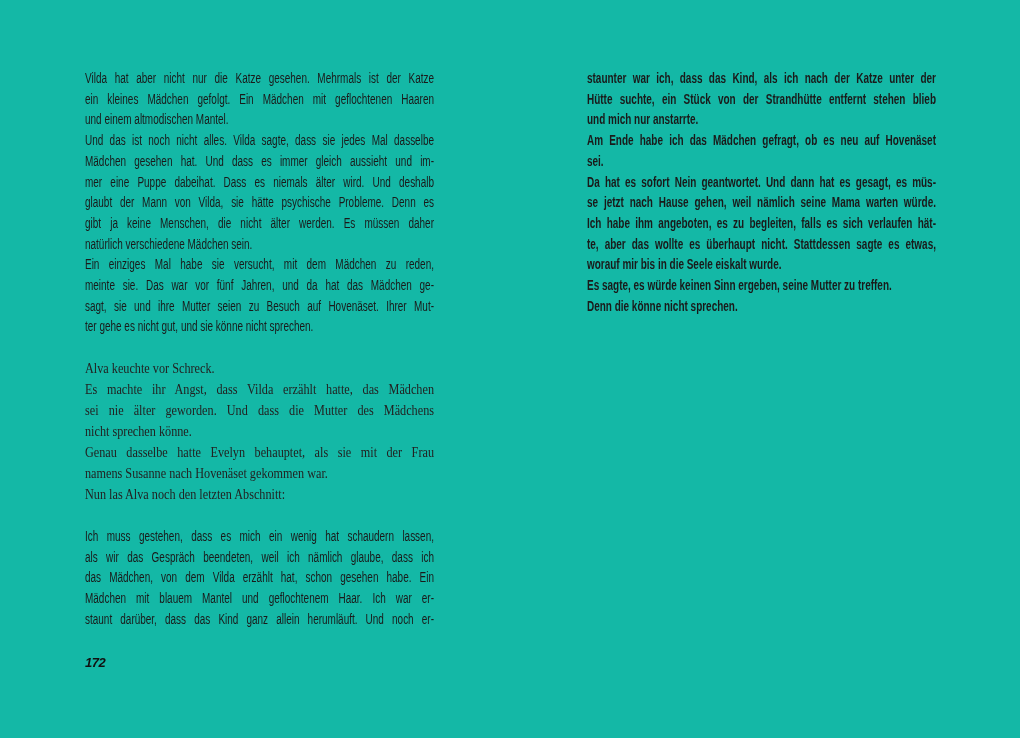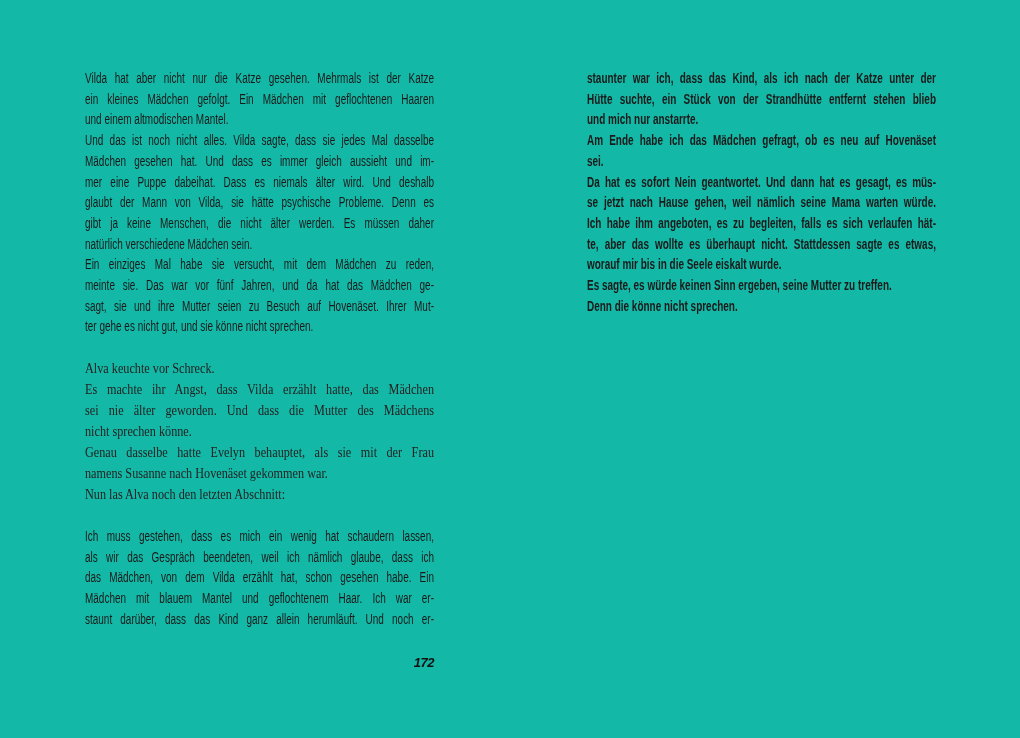--- a/index.html
+++ b/index.html
@@ -48,21 +48,21 @@
   .line.just {
     text-align: justify;
     text-align-last: justify;
   }
 
   .page-number {
     position: absolute;
     top: 587px;
     left: 0;
     width: 349px;
-    text-align: right;
+    text-align: left;
     font-family: "Liberation Sans", sans-serif;
     font-style: italic;
     font-weight: bold;
     font-size: 13px;
     letter-spacing: -0.5px;
     color: #111111;
   }
 </style>
 </head>
 <body>

